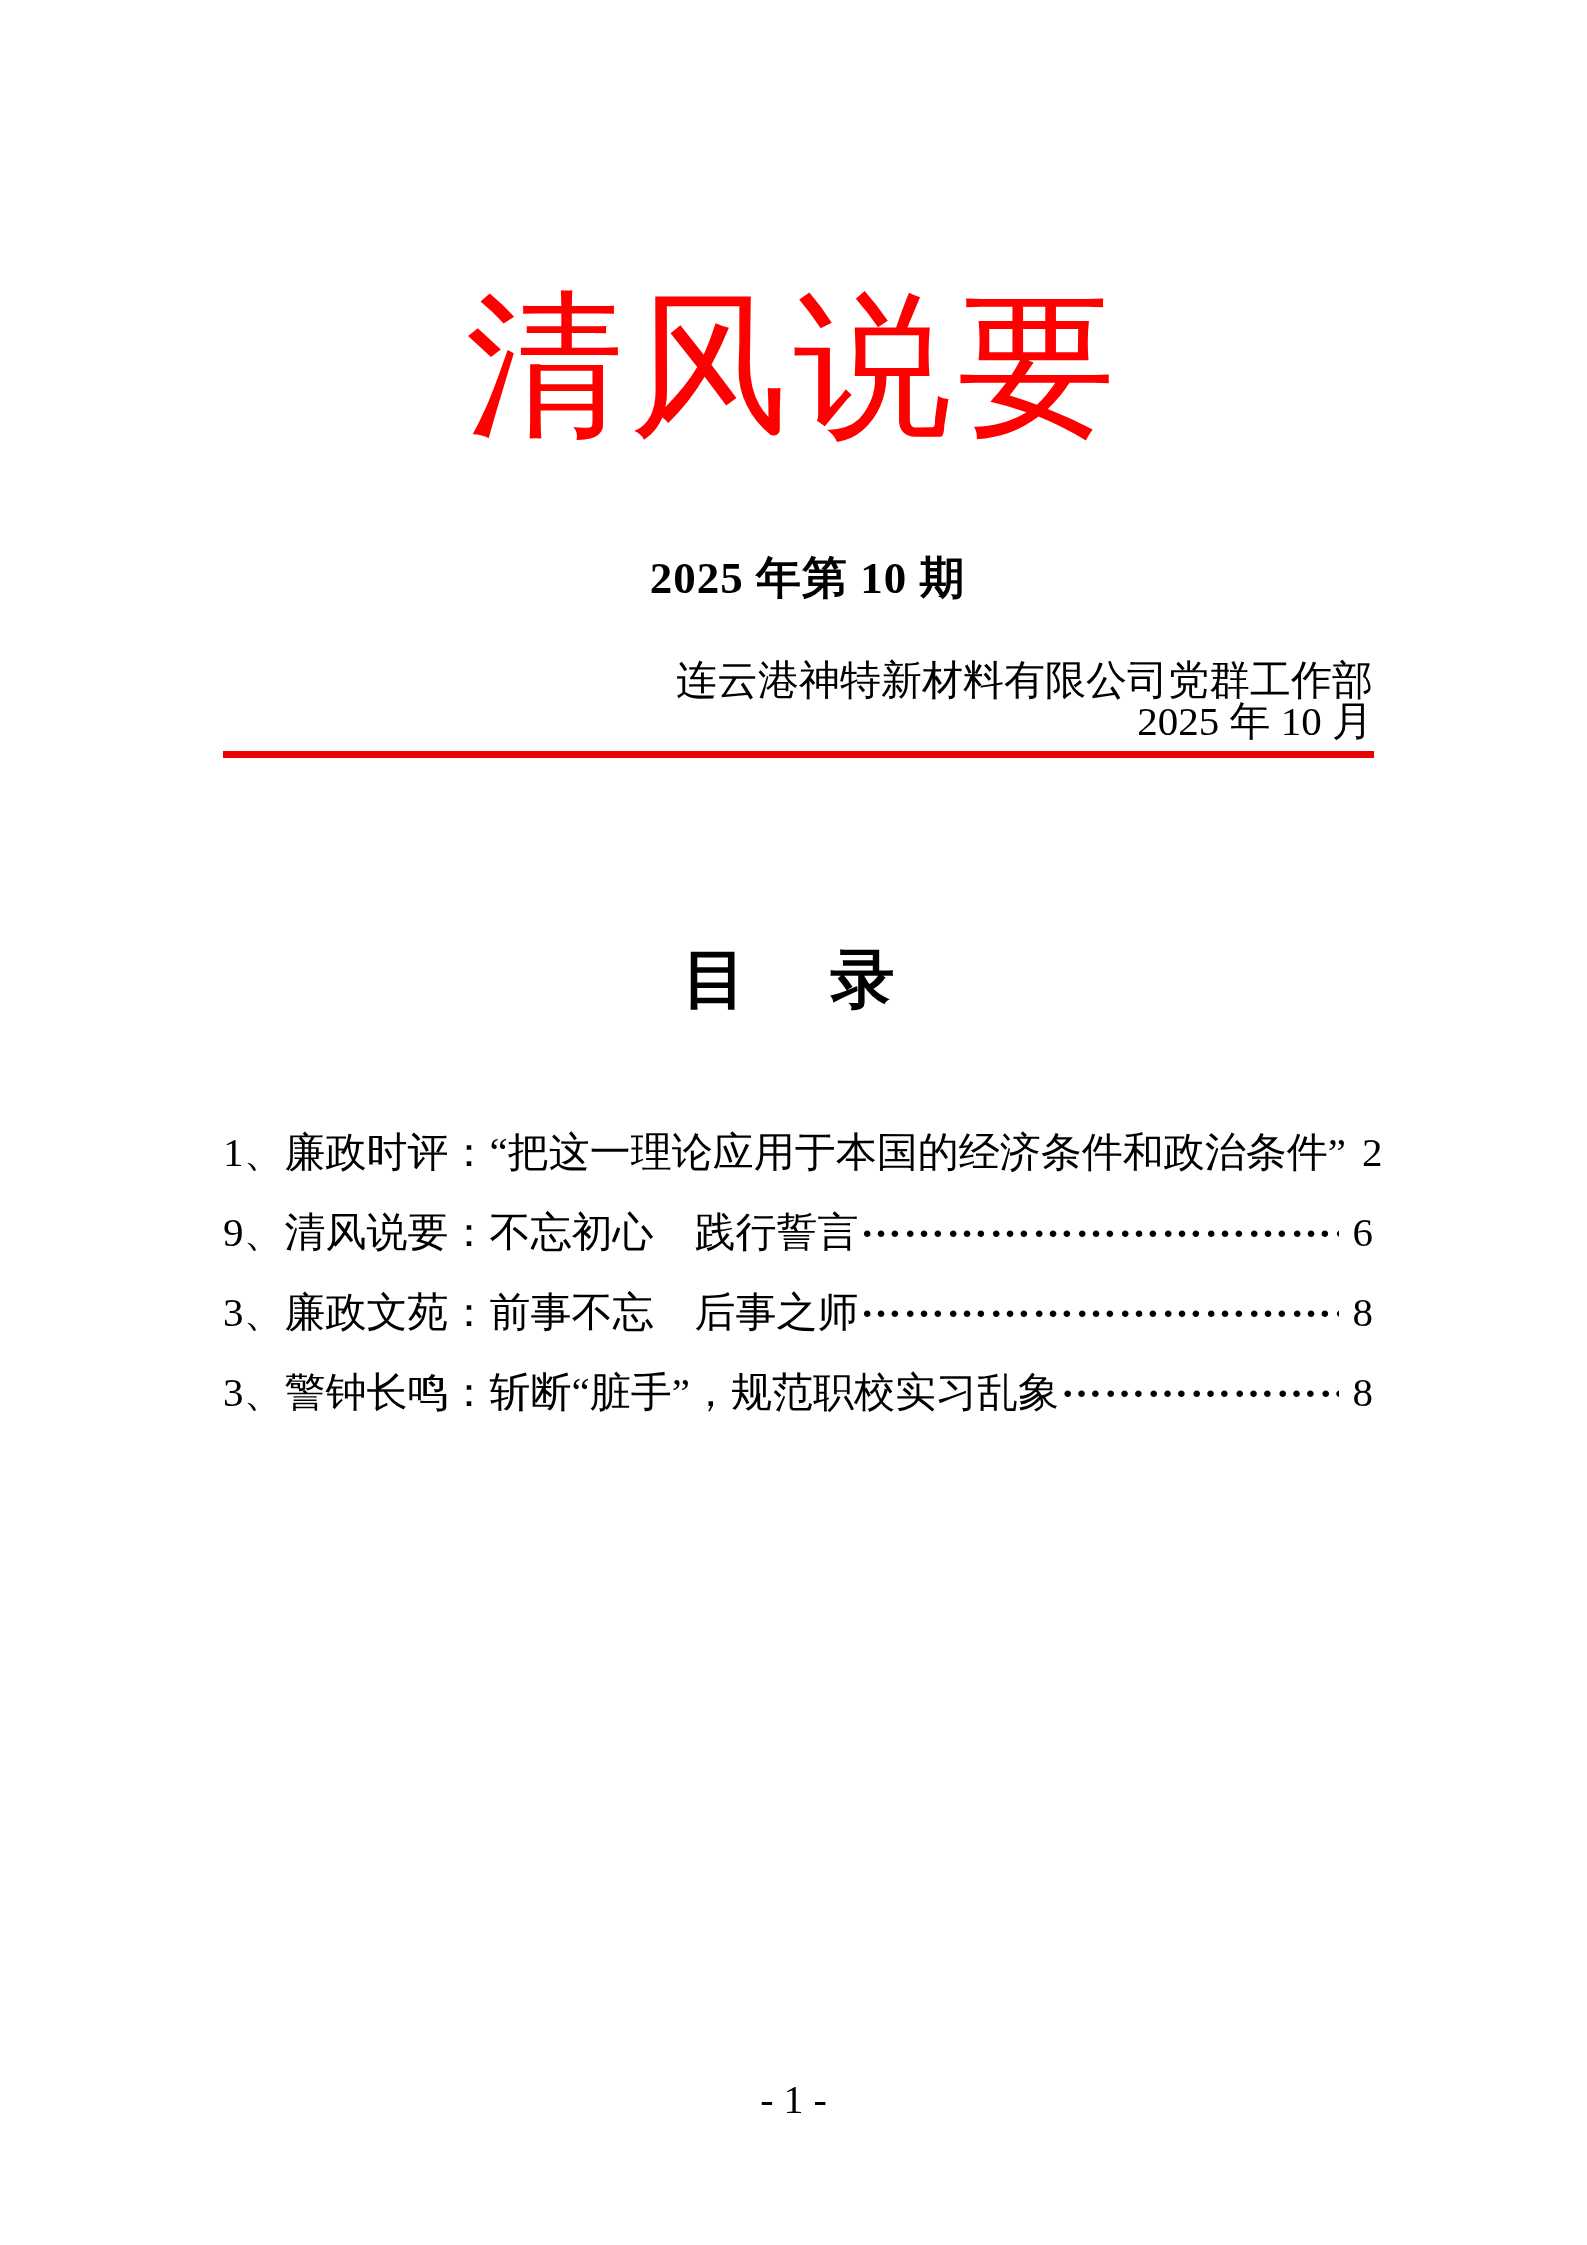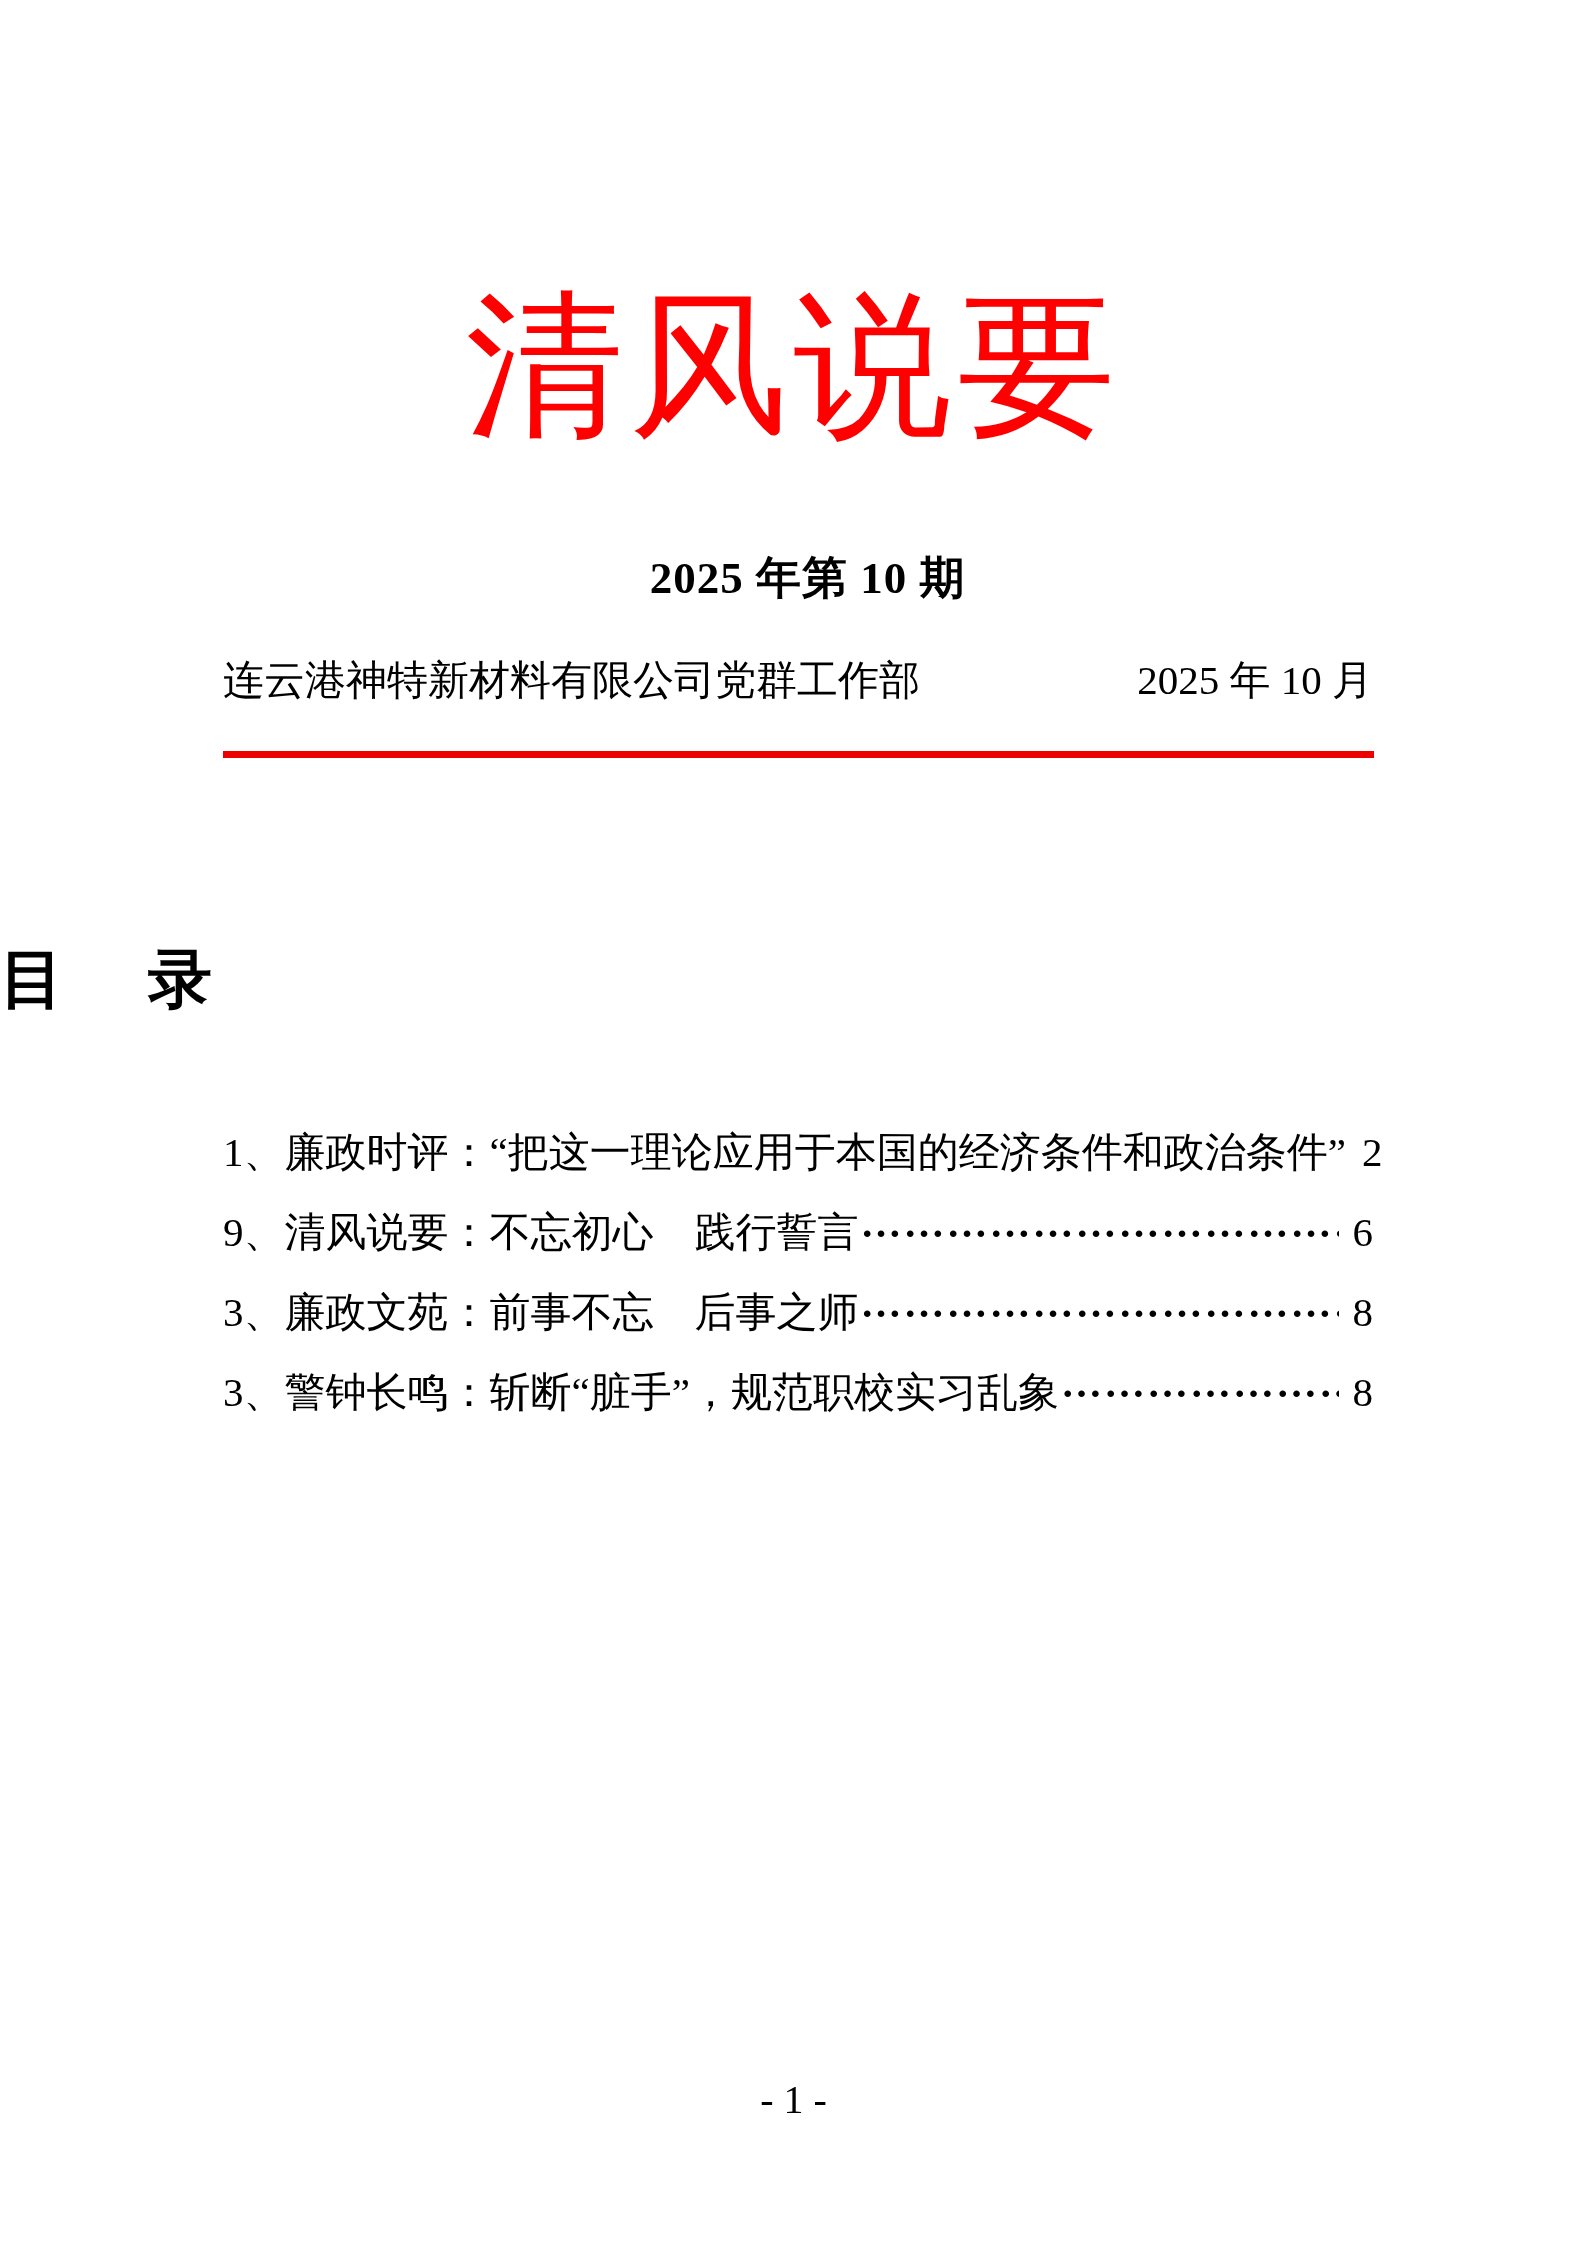--- a/index.html
+++ b/index.html
@@ -47,37 +47,38 @@
   .publisher-row {
     position: absolute;
     top: 660px;
     left: 223px;
     right: 214px;
     display: flex;
     justify-content: space-between;
     align-items: flex-end;
     font-size: 41px;
     line-height: 1;
+    flex-direction: column;
   }
   .publisher-name { white-space: nowrap; }
   .publish-date { white-space: nowrap; }
   .divider-rule {
     position: absolute;
     top: 751px;
     left: 223px;
     right: 213px;
     height: 7px;
     background: #ee0000;
   }
   .toc-heading {
     position: absolute;
     top: 948px;
     left: 0;
     width: 100%;
-    text-align: left;
+    text-align: center;
     font-size: 64px;
     line-height: 1;
     font-weight: bold;
     letter-spacing: 10px;
     white-space: nowrap;
   }
   .toc-list {
     position: absolute;
     top: 1112px;
     left: 223px;

